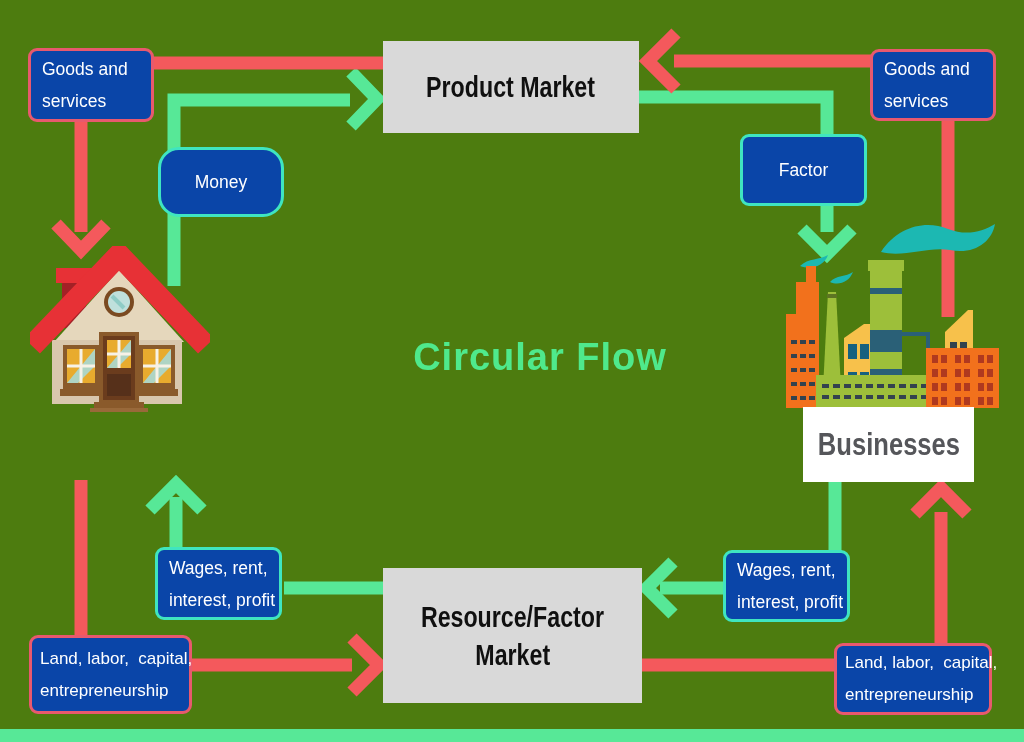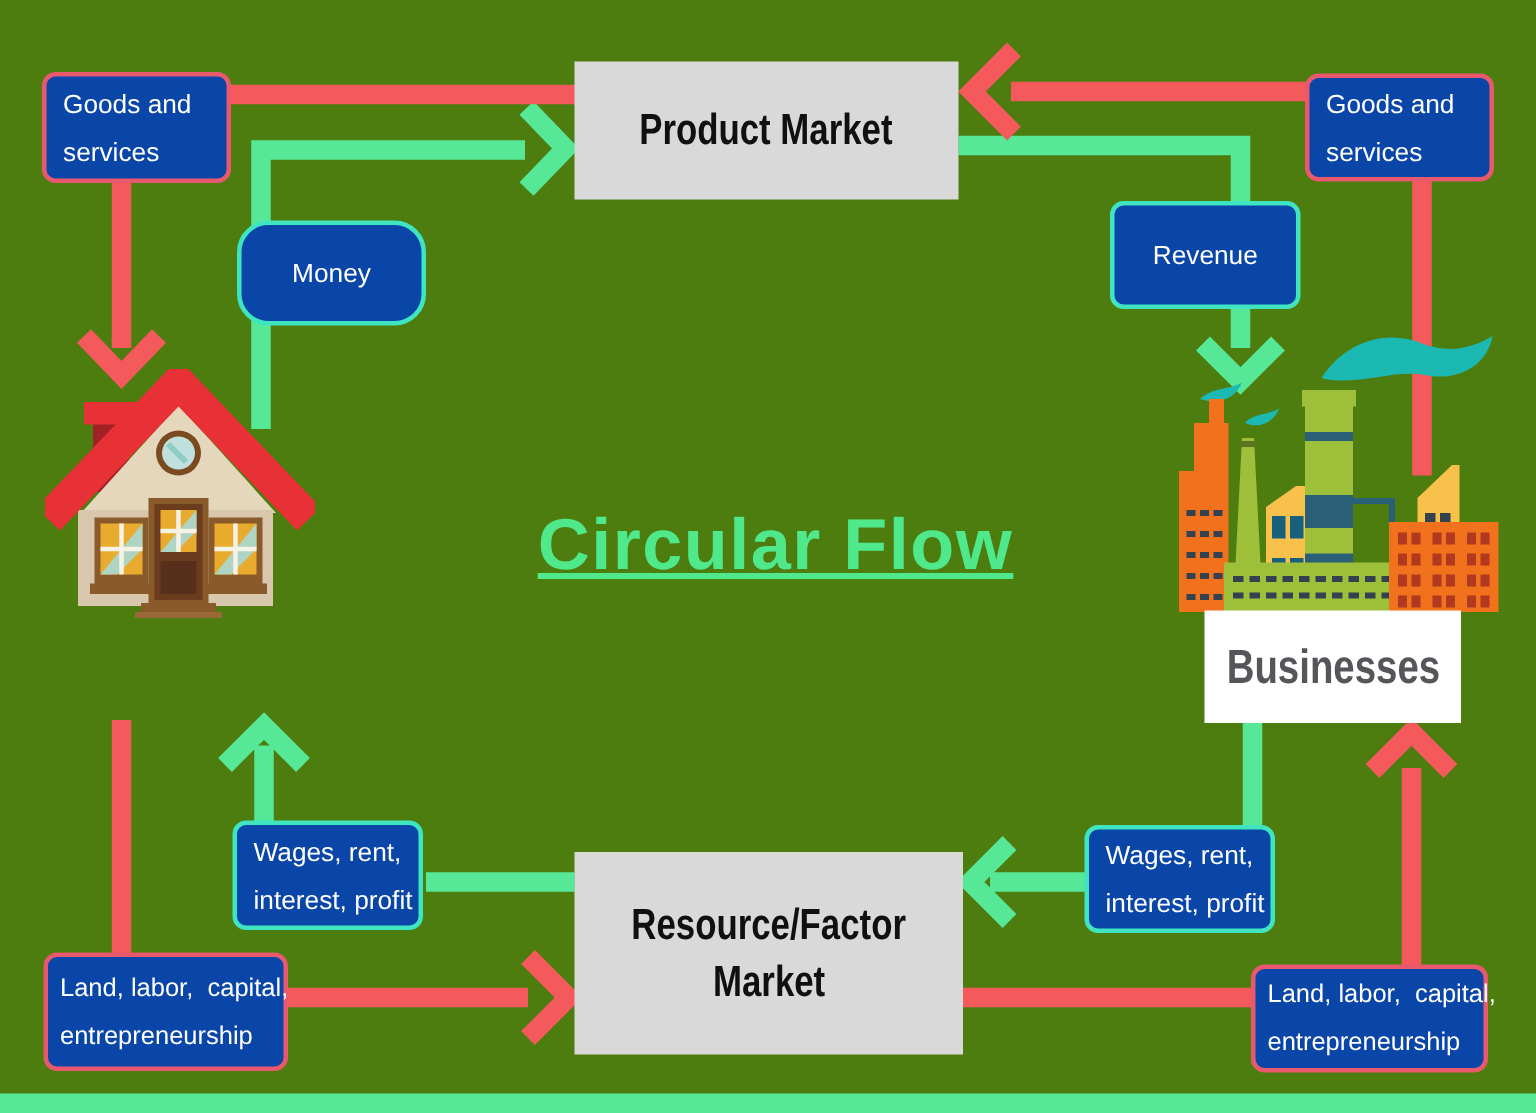--- a/index.html
+++ b/index.html
@@ -68,30 +68,29 @@
     display:inline-block;
     font-weight:bold;
     font-size:32px;
     color:#55565a;
     transform:scaleX(0.8);
     white-space:nowrap;
   }
 
   .diagram-title {
     position:absolute;
-    left:517px;
+    left:540px;
     top:336px;
     transform:translateX(-50%);
     font-weight:bold;
-    font-size:48px;
+    font-size:38px;
     letter-spacing:1px;
     color:#4fe98c;
     white-space:nowrap;
     z-index:2;
-    text-decoration:underline;
   }
 
   .bottom-bar {
     position:absolute;
     left:0; right:0;
     top:729px;
     height:13px;
     background:#57e897;
     z-index:6;
   }
@@ -287,21 +286,21 @@
   <div class="fbox red" style="left:28px; top:48px; width:126px; height:74px;">
     <div class="fline">Goods and</div>
     <div class="fline">services</div>
   </div>
 
   <div class="fbox teal center" style="left:158px; top:147px; width:126px; height:70px;border-radius:21px;">
     <div class="fline">Money</div>
   </div>
 
   <div class="fbox teal center" style="left:740px; top:134px; width:127px; height:72px;">
-    <div class="fline">Revenue</div>
+    <div class="fline">Factor</div>
   </div>
 
   <div class="fbox red" style="left:870px; top:49px; width:126px; height:72px;">
     <div class="fline">Goods and</div>
     <div class="fline">services</div>
   </div>
 
   <div class="fbox teal" style="left:155px; top:547px; width:127px; height:73px;">
     <div class="fline">Wages, rent,</div>
     <div class="fline">interest, profit</div>

